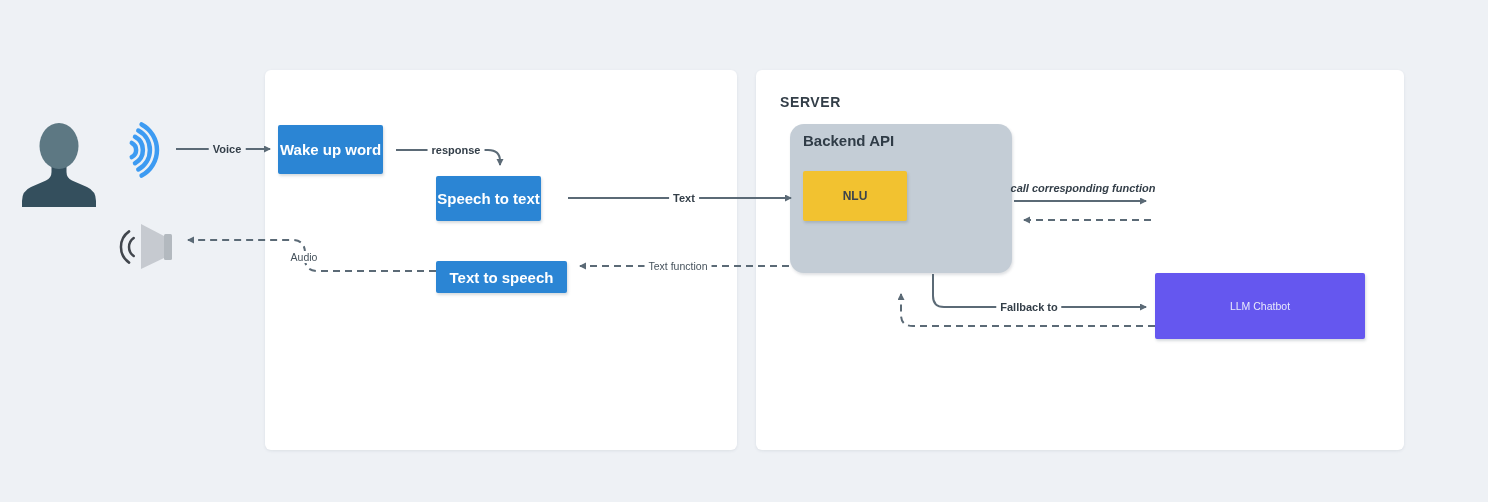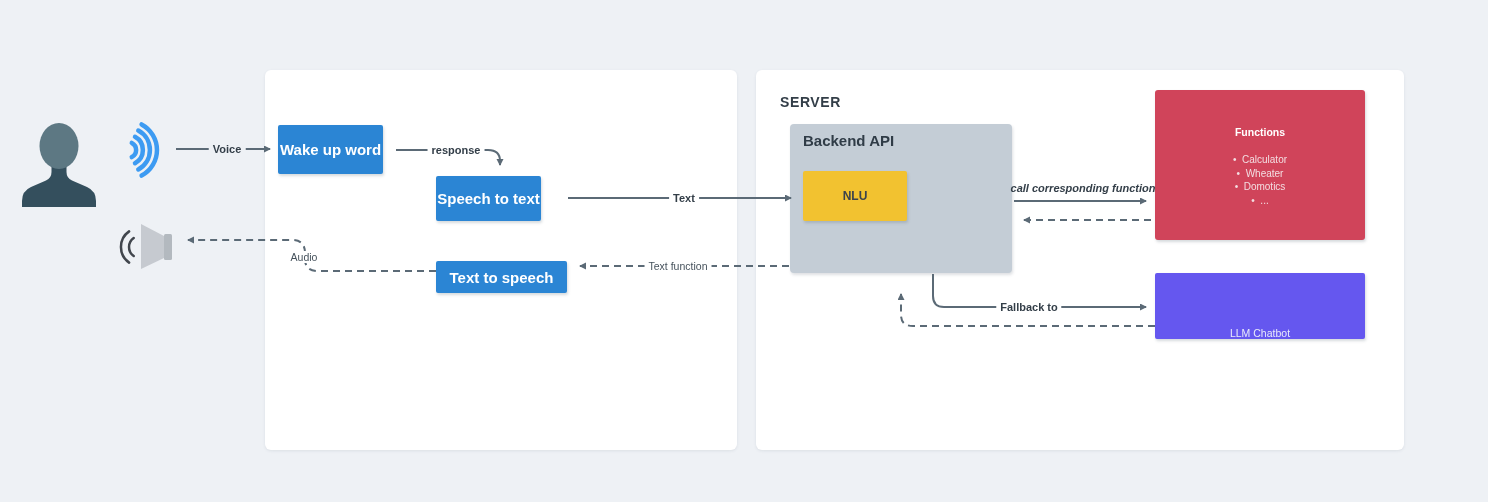--- a/index.html
+++ b/index.html
@@ -18,21 +18,21 @@
   }
   .node{
     position:absolute;display:flex;align-items:center;justify-content:center;
     text-align:center;border-radius:2px;
     box-shadow:1px 2px 3px rgba(70,85,100,0.22);
   }
   .node.blue{background:var(--box-blue,#2b85d4);color:#ffffff;font-weight:bold;font-size:15px;}
   .node.yellow{background:var(--nlu-yellow,#f2c230);color:#3c434c;font-weight:bold;font-size:12px;}
   .node.purple{background:var(--llm-purple,#6557ef);color:#e8e9fb;font-weight:500;font-size:10.5px;}
   .backend{
-    position:absolute;background:var(--backend-gray,#c4cdd6);border-radius:4px;
+    position:absolute;background:var(--backend-gray,#c4cdd6);border-radius:14px;
     box-shadow:1px 2px 3px rgba(70,85,100,0.18);
   }
   .backend-title{
     position:absolute;left:13px;top:8px;font-size:15px;font-weight:bold;color:#303c47;
   }
   .functions{
     position:absolute;background:var(--functions-red,#d0445a);border-radius:3px;
     color:#f6e3e6;text-align:center;box-shadow:1px 2px 3px rgba(70,85,100,0.22);
     box-sizing:border-box;padding-top:36px;
   }
@@ -72,31 +72,22 @@
     <span>Text to speech</span>
   </div>
 
   <div class="backend z2" style="left:790px;top:124px;width:222px;height:149px;">
     <div class="backend-title">Backend API</div>
   </div>
   <div class="node yellow z3" style="left:803px;top:171px;width:104px;height:50px;">
     <span>NLU</span>
   </div>
 
-  <div class="functions z2" style="left:1155px;top:90px;width:210px;height:150px;">
-    <div class="ftitle">Functions</div>
-    <ul>
-      <li>Calculator</li>
-      <li>Wheater</li>
-      <li>Domotics</li>
-      <li>...</li>
-    </ul>
-  </div>
 
-  <div class="node purple z2" style="left:1155px;top:273px;width:210px;height:66px;align-items:flex-end;">
+  <div class="node purple z2" style="left:1155px;top:273px;width:210px;height:66px;">
     <span>LLM Chatbot</span>
   </div>
 
   <svg class="overlay" width="1488" height="502" viewBox="0 0 1488 502">
     <defs>
       <marker id="arw" markerWidth="8" markerHeight="8" refX="6" refY="3.5" orient="auto" markerUnits="userSpaceOnUse">
         <path d="M0,0 L7,3.5 L0,7 Z" fill="#5b6a76"></path>
       </marker>
     </defs>
 

